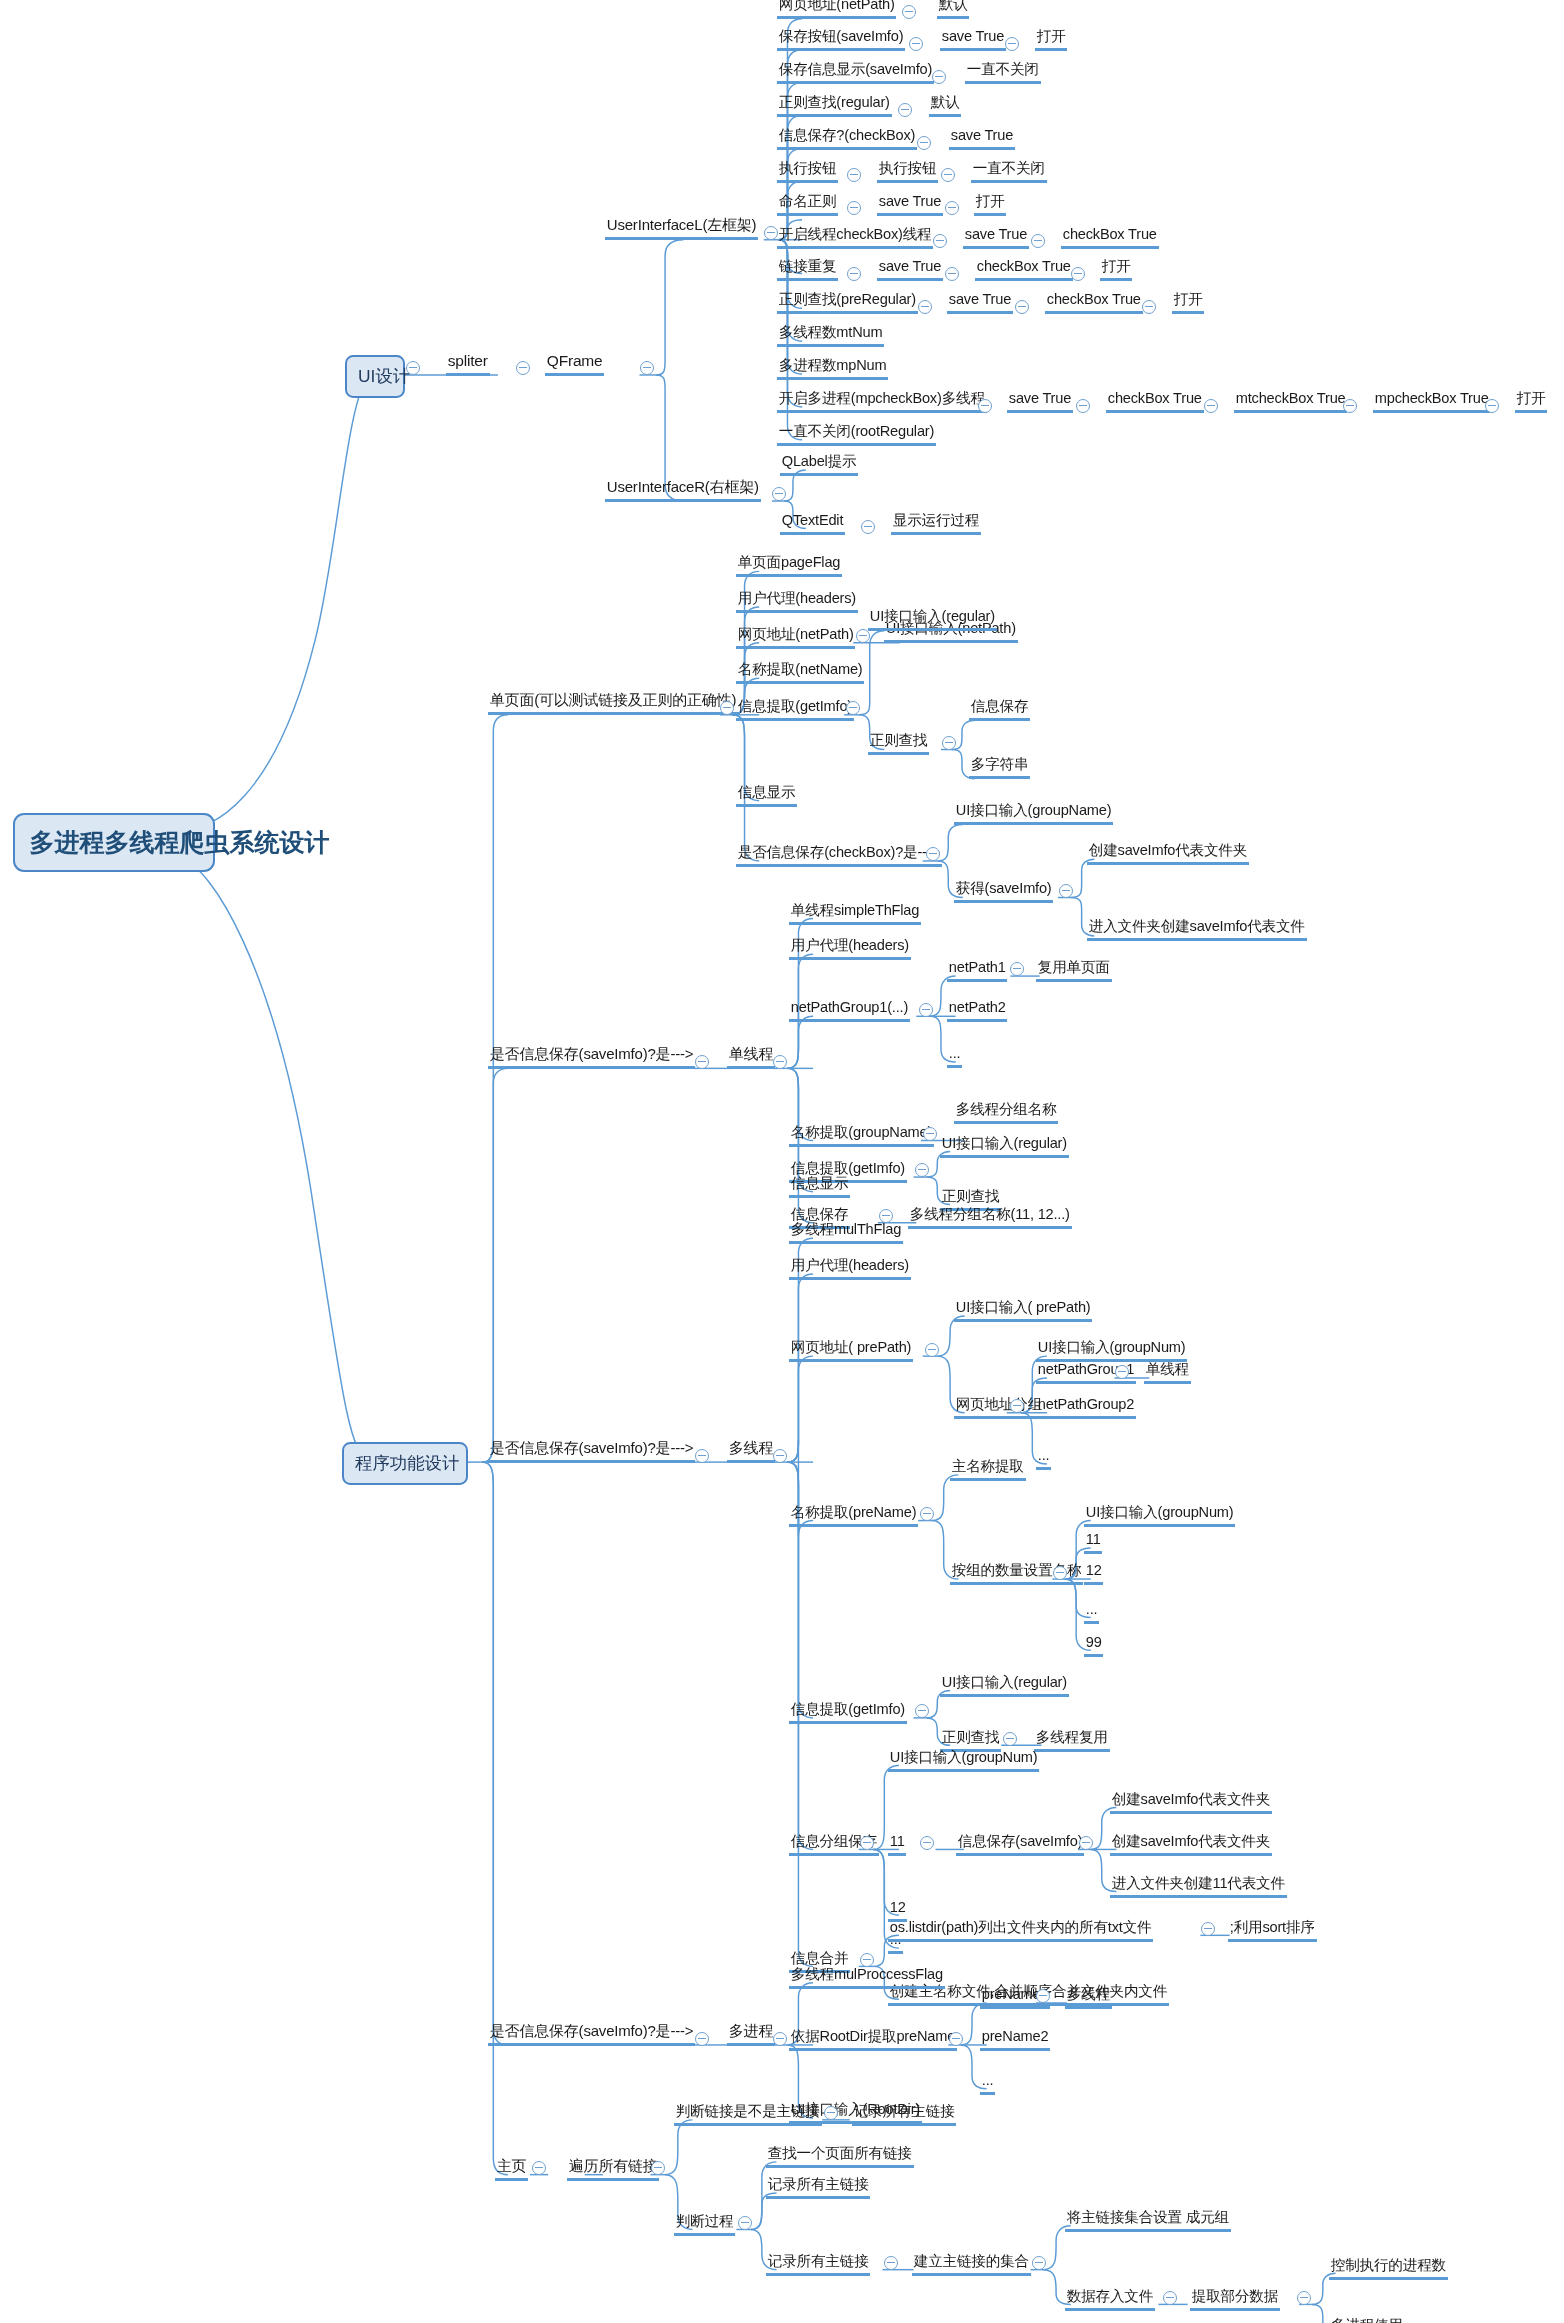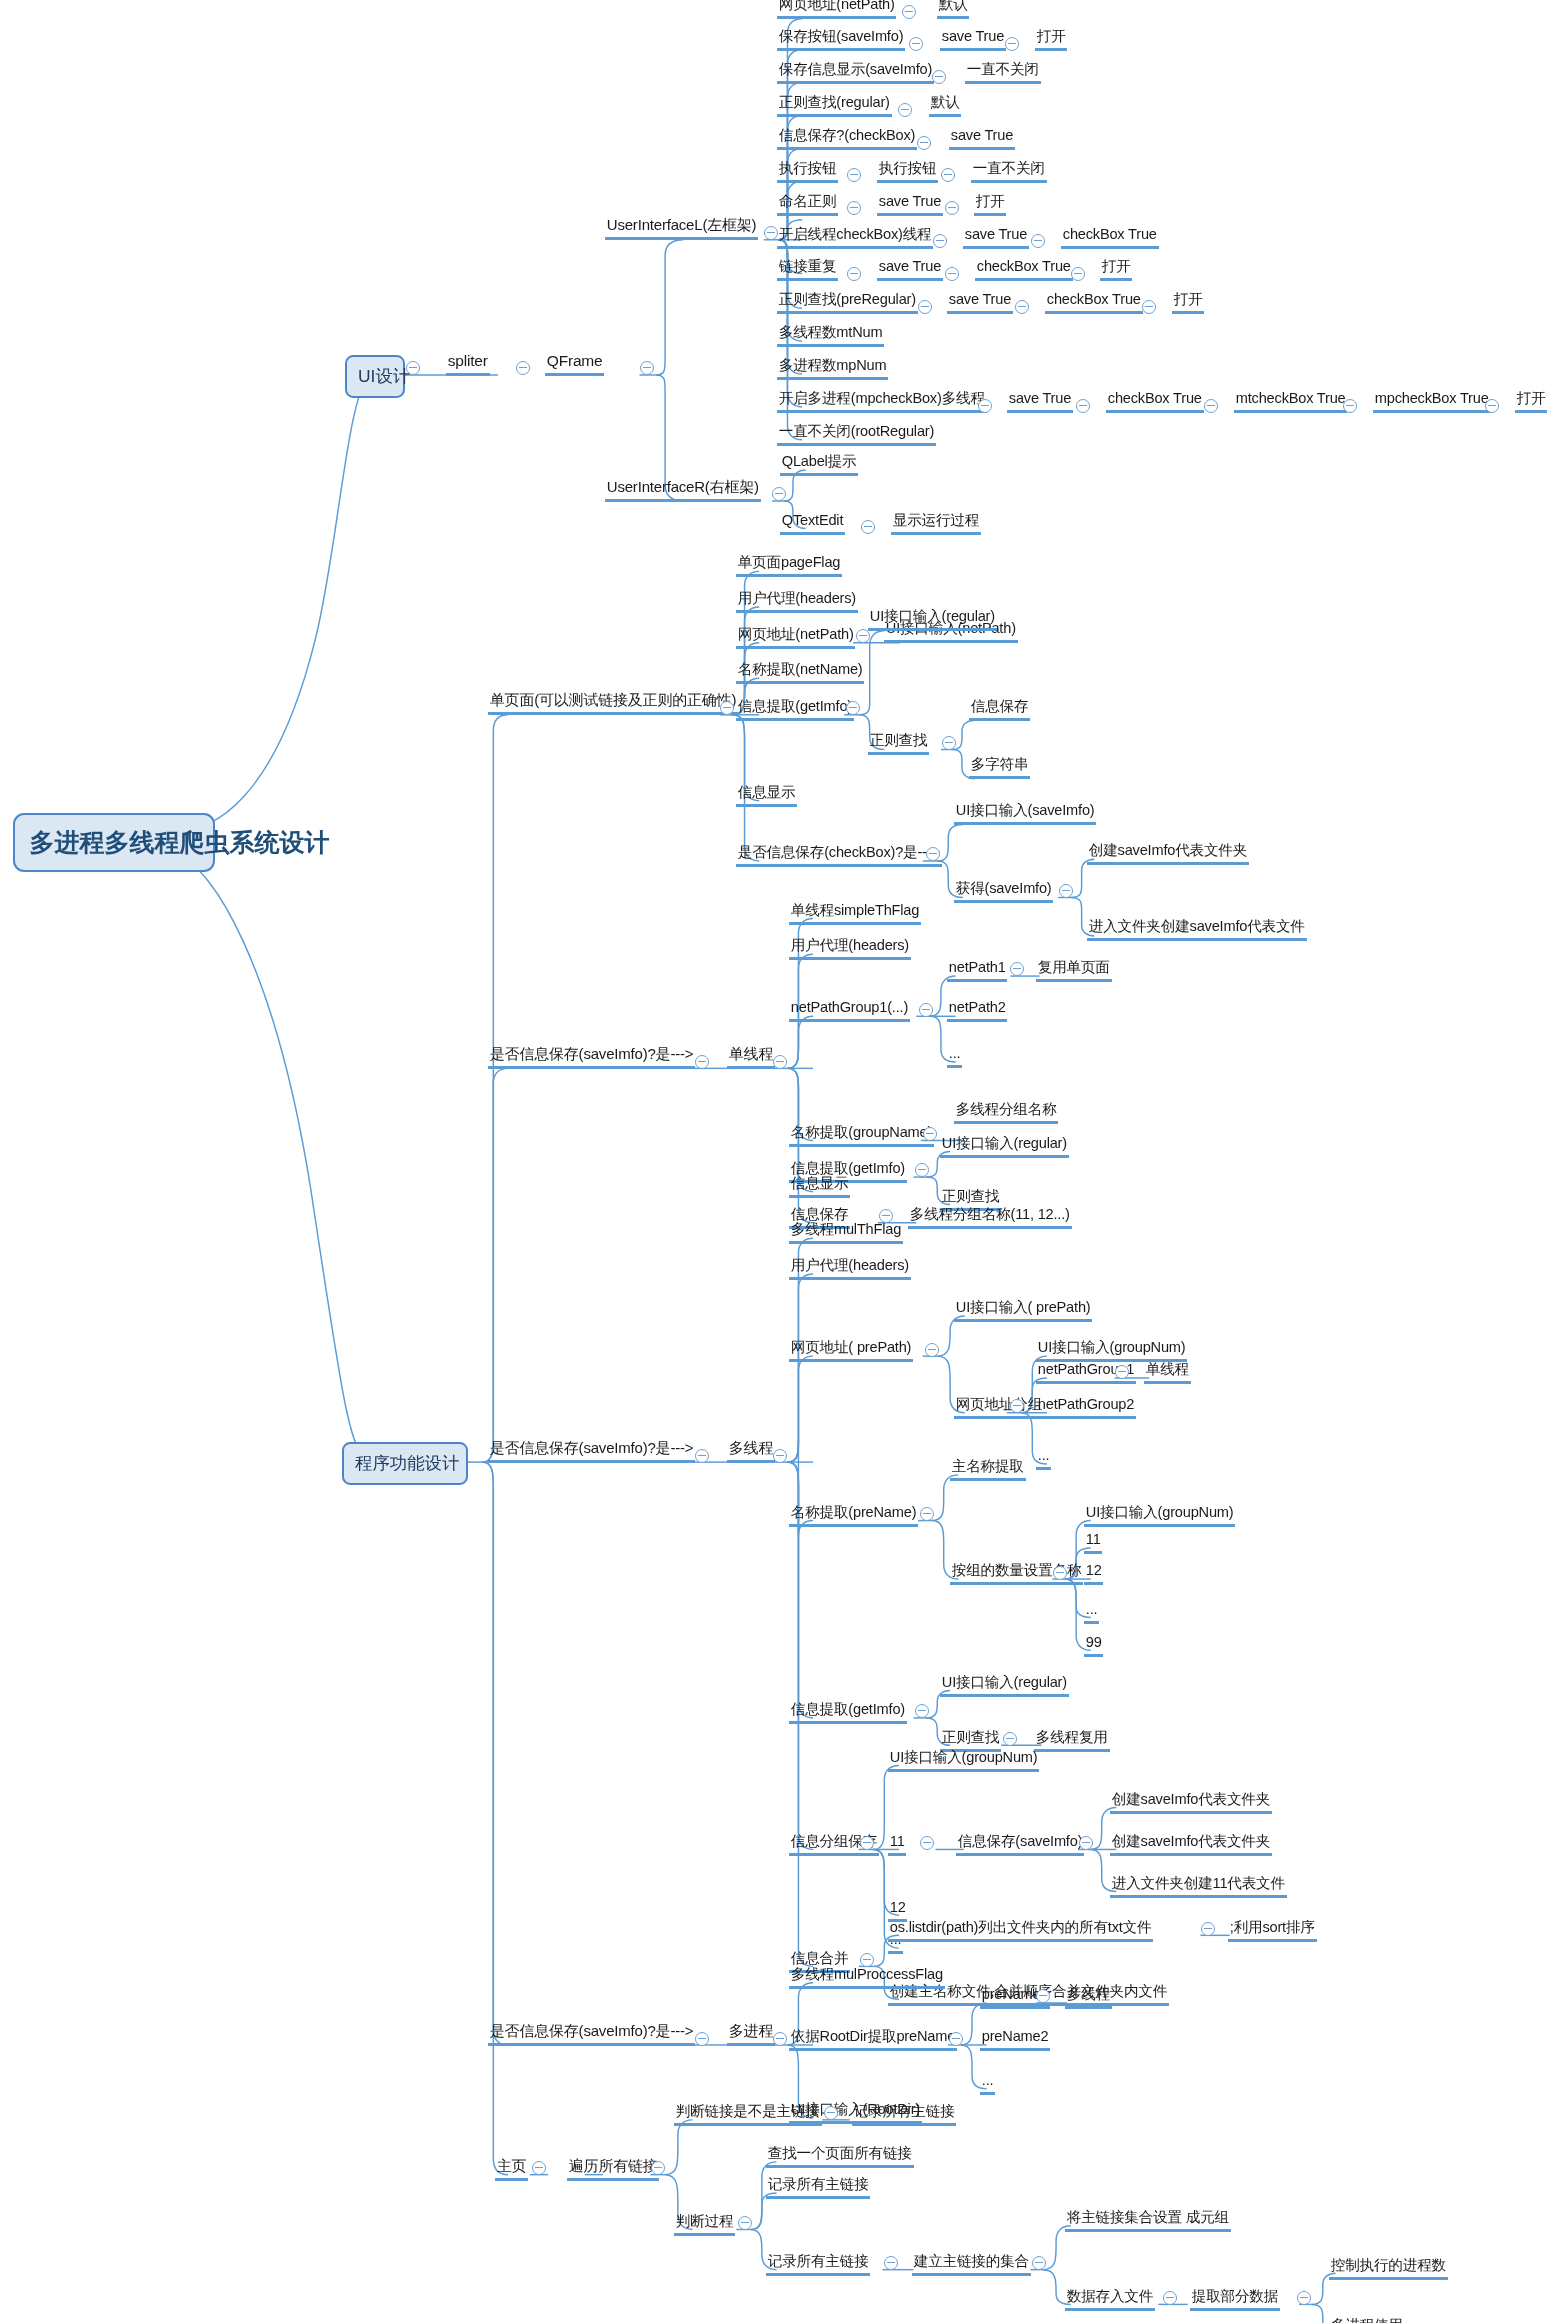--- a/index.html
+++ b/index.html
@@ -366,21 +366,21 @@
   <div class="topic lvl4" style="left:736px;top:721px;">信息提取(getImfo)</div>
   <div class="collapse" style="left:853px;top:708px;"></div>
   <div class="topic lvl4" style="left:868px;top:631px;">UI接口输入(regular)</div>
   <div class="topic lvl4" style="left:868px;top:755px;">正则查找</div>
   <div class="collapse" style="left:949px;top:743px;"></div>
   <div class="topic lvl4" style="left:969px;top:721px;">信息保存</div>
   <div class="topic lvl4" style="left:969px;top:779px;">多字符串</div>
   <div class="topic lvl4" style="left:736px;top:807px;">信息显示</div>
   <div class="topic lvl4" style="left:736px;top:867px;">是否信息保存(checkBox)?是---&gt;</div>
   <div class="collapse" style="left:933px;top:854px;"></div>
-  <div class="topic lvl4" style="left:954px;top:825px;">UI接口输入(saveImfo)</div>
+  <div class="topic lvl4" style="left:954px;top:825px;">UI接口输入(groupName)</div>
   <div class="topic lvl4" style="left:954px;top:903px;">获得(saveImfo)</div>
   <div class="collapse" style="left:1066px;top:891px;"></div>
   <div class="topic lvl4" style="left:1087px;top:865px;">创建saveImfo代表文件夹</div>
   <div class="topic lvl4" style="left:1087px;top:941px;">进入文件夹创建saveImfo代表文件</div>
 
   <div class="topic lvl3" style="left:488px;top:1069px;">是否信息保存(saveImfo)?是---&gt;</div>
   <div class="collapse" style="left:702px;top:1062px;"></div>
   <div class="topic lvl3" style="left:727px;top:1069px;">单线程</div>
   <div class="collapse" style="left:780px;top:1062px;"></div>
 

